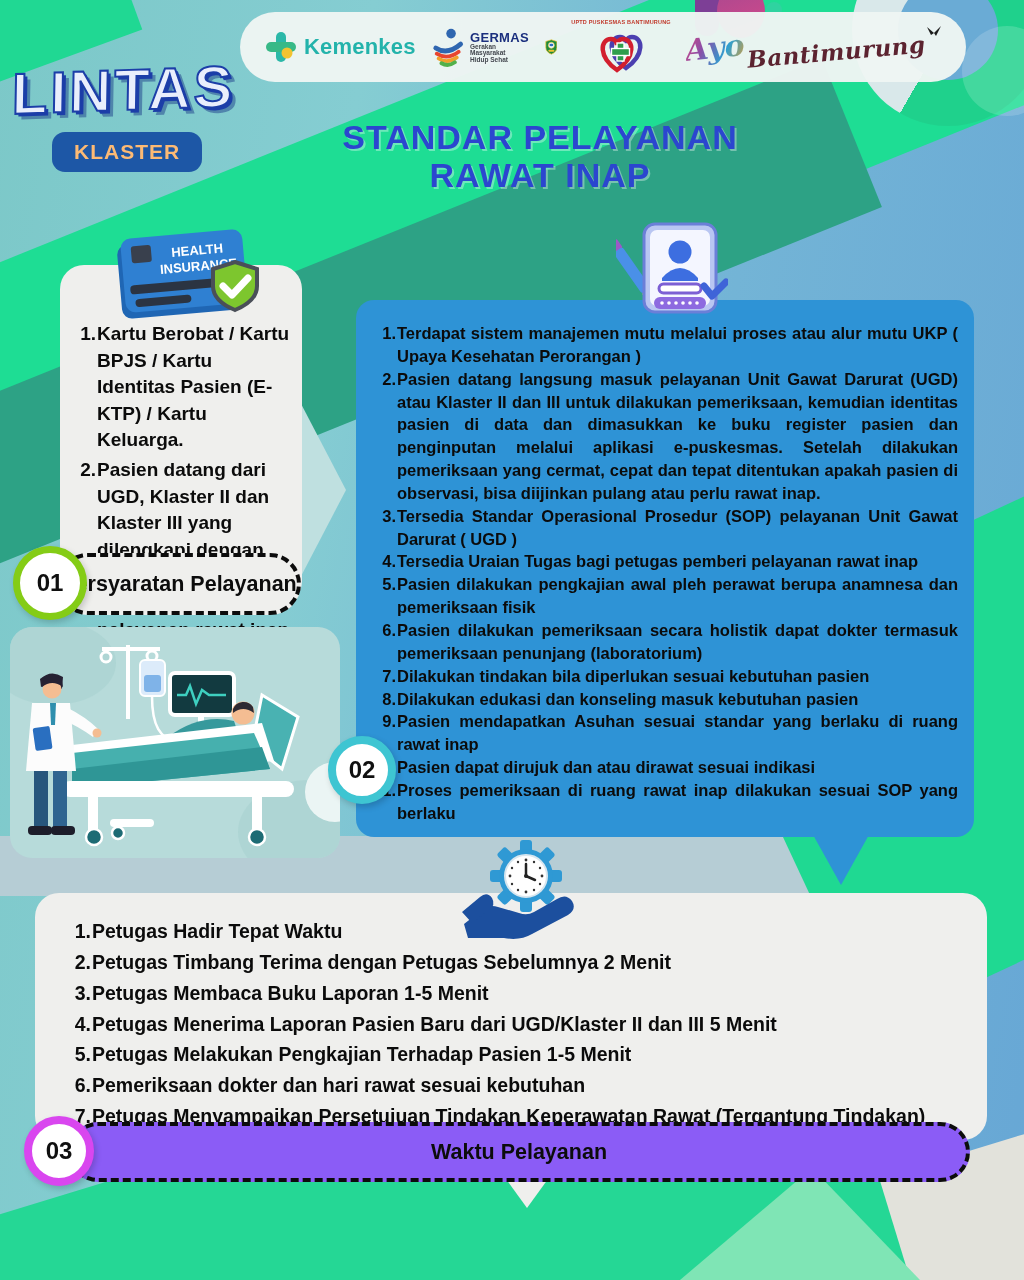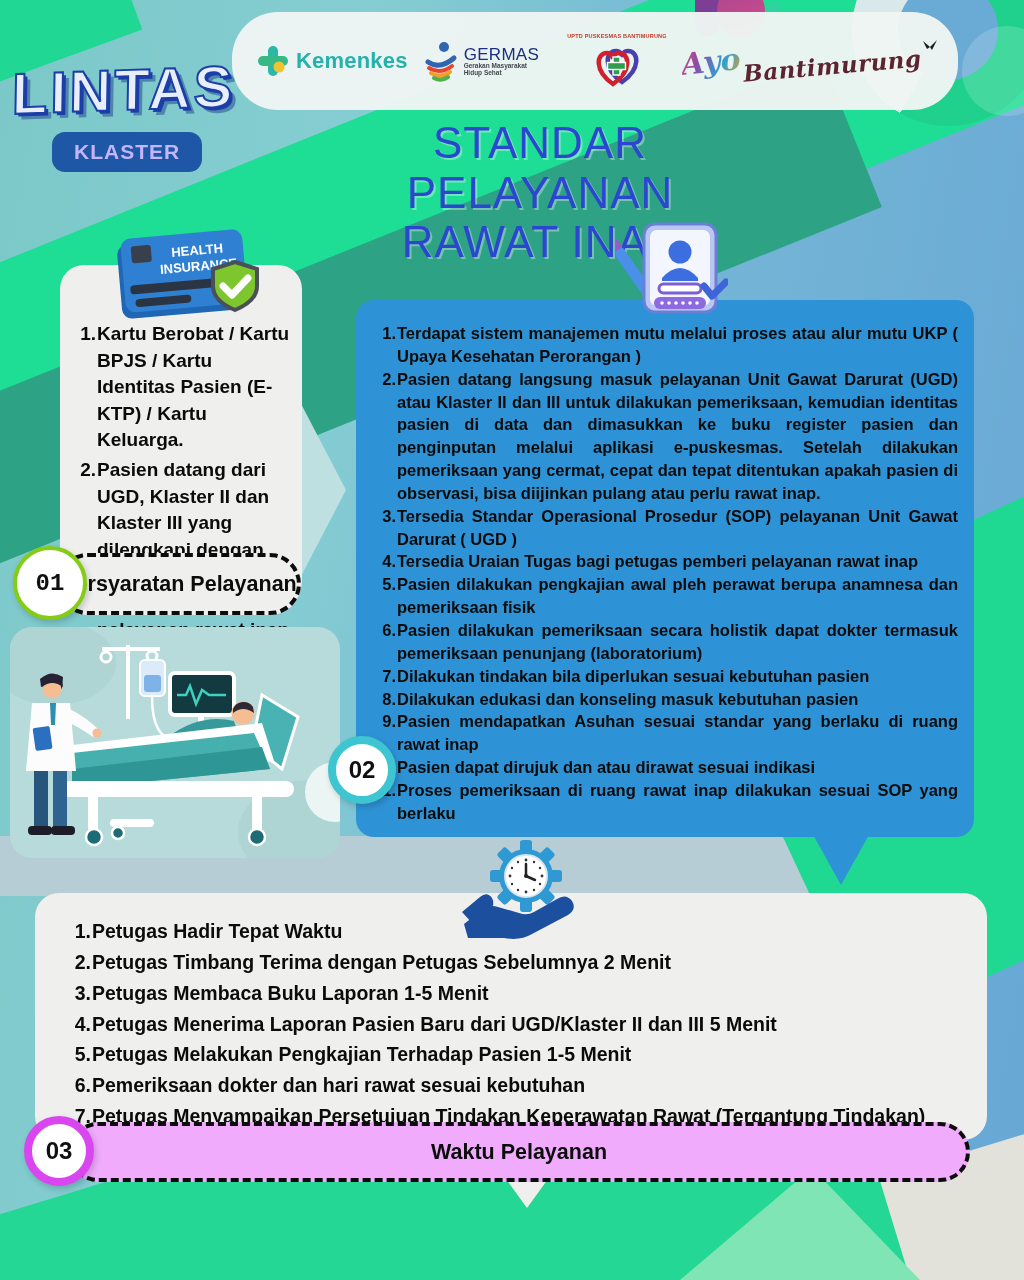--- a/index.html
+++ b/index.html
@@ -26,46 +26,46 @@
     background:conic-gradient(from 210deg,#d9e8ea 0 55%,#1fd18c 55% 100%);}
   .ring::after{content:"";position:absolute;inset:46px;border-radius:50%;background:#6aabd5;}
   .blob-purple{position:absolute;left:695px;top:0;width:24px;height:36px;background:#7d3f96;
     border-radius:0 0 12px 12px;z-index:3;}
   .blob-magenta{position:absolute;left:717px;top:-16px;width:48px;height:54px;border-radius:50%;
     background:linear-gradient(160deg,#a84890,#d5498a);z-index:3;}
   .dot-green{position:absolute;left:766px;top:2px;width:16px;height:16px;border-radius:50%;background:#2fd3a0;z-index:3;}
   .halo{position:absolute;left:962px;top:26px;width:90px;height:90px;border-radius:50%;
     background:rgba(255,255,255,.16);z-index:3;}
   
-  .logo-pill{position:absolute;left:232px;top:12px;width:726px;height:98px;z-index:5;
+  .logo-pill{position:absolute;left:240px;top:12px;width:726px;height:70px;z-index:5;
     background:rgba(238,245,243,.97);border-radius:46px;display:flex;align-items:center;
     gap:14px;padding:0 24px;box-sizing:border-box;}
   .kemenkes{display:flex;align-items:center;gap:6px;}
   .kemenkes .label{color:#23b3ab;font-weight:bold;font-size:22px;letter-spacing:.2px;}
   .germas{display:flex;align-items:center;gap:4px;}
   .germas .stack{line-height:1;}
-  .germas .label{color:#1b2f7e;font-weight:normal;font-size:17px;letter-spacing:.3px;}
+  .germas .label{color:#1b2f7e;font-weight:bold;font-size:13px;letter-spacing:.3px;}
   .germas .tag{font-size:6.5px;color:#44484f;font-weight:bold;}
   .heartblock{display:flex;flex-direction:column;align-items:center;line-height:1;}
   .heartblock .cap{font-size:5.5px;color:#c0392b;font-weight:bold;letter-spacing:.2px;margin-bottom:1px;white-space:nowrap;}
   .scriptlogo{display:flex;align-items:flex-end;gap:3px;position:relative;padding-right:16px;}
   .scriptlogo .ayo{font-family:"DejaVu Serif","Liberation Serif",serif;font-style:italic;font-weight:bold;
     font-size:30px;background:linear-gradient(120deg,#e0457b,#8a4ea8,#2f9fd0,#e8a02c);
     -webkit-background-clip:text;background-clip:text;color:transparent;transform:rotate(-6deg);}
   .scriptlogo .bant{font-family:"DejaVu Serif","Liberation Serif",serif;font-style:italic;font-weight:bold;
     font-size:23px;color:#5c2330;transform:rotate(-5deg);letter-spacing:.5px;}
   .butterfly{position:absolute;right:0;top:-4px;}
   .lintas{position:absolute;left:12px;top:56px;z-index:5;font-size:58px;font-weight:bold;
     letter-spacing:3px;color:#e9eefc;-webkit-text-stroke:2px #1c3ea8;
     text-shadow:3px 3px 0 #1c3ea8,6px 6px 0 rgba(21,48,130,.45);
     transform:skewX(-3deg) rotate(-2deg);}
-  .klaster{position:absolute;left:52px;top:132px;z-index:5;background:#1d57a6;color:#c4b5fd;
+  .klaster{position:absolute;left:52px;top:132px;z-index:5;background:#1d57a6;color:#fdba74;
     font-weight:bold;font-size:21px;letter-spacing:1px;padding:8px 22px;border-radius:13px;}
   .title{position:absolute;left:300px;top:118px;width:480px;z-index:5;text-align:center;
-    color:#2b46cf;font-weight:normal;font-size:44px;line-height:1.13;letter-spacing:1px;
+    color:#2b46cf;font-weight:bold;font-size:34px;line-height:1.13;letter-spacing:1px;
     text-shadow:2px 2px 0 rgba(255,255,255,.35);}
   
   .card{position:absolute;background:#efefed;border-radius:24px;z-index:6;box-sizing:border-box;}
   .card1{left:60px;top:265px;width:242px;height:340px;padding:56px 10px 0 14px;}
   .bluebox{position:absolute;left:356px;top:300px;width:618px;height:537px;background:#2e93d6;
     border-radius:18px;z-index:6;box-sizing:border-box;padding:22px 16px 0 14px;}
   .card3{left:35px;top:893px;width:952px;height:247px;padding:24px 24px 0 32px;}
   .nlist{list-style:none;margin:0;padding:0;color:#0b0b0b;}
   .nlist li{position:relative;font-weight:bold;padding-left:var(--numw);margin-bottom:var(--gap);}
   .nlist .num{position:absolute;left:0;top:0;width:calc(var(--numw) - 1px);text-align:right;}
@@ -73,25 +73,25 @@
   .list1{--numw:23px;--gap:3px;font-size:19px;line-height:1.4;}
   .list2{--numw:27px;--gap:0px;font-size:16.5px;line-height:1.385;}
   .list2 .txt{text-align:justify;}
   .list3{--numw:25px;--gap:2px;font-size:19.5px;line-height:1.48;}
   
   .pill{position:absolute;z-index:7;border:4.5px dashed #0c0c0c;border-radius:34px;
     display:flex;align-items:center;justify-content:center;box-sizing:border-box;
     font-weight:bold;color:#0c0c0c;white-space:pre-wrap;}
   .pill1{left:57px;top:553px;width:244px;height:62px;background:#efefed;font-size:21.5px;}
   .pill2{left:372px;top:786px;width:590px;height:56px;background:#2e93d6;font-size:21.5px;}
-  .pill3{left:68px;top:1122px;width:902px;height:60px;background:#f0abfc;font-size:21.5px;}
+  .pill3{left:68px;top:1122px;width:902px;height:60px;background:#8b5cf6;font-size:21.5px;}
   .badge{position:absolute;z-index:8;border-radius:50%;background:#fff;display:flex;
     align-items:center;justify-content:center;font-weight:bold;font-size:24px;color:#101010;
     box-sizing:border-box;box-shadow:2px 3px 6px rgba(0,0,0,.18);}
-  .badge1{left:13px;top:546px;width:74px;height:74px;border:4px solid #84cc16;font-family:Liberation Mono, monospace;}
+  .badge1{left:13px;top:546px;width:74px;height:74px;border:7px solid #84cc16;}
   .badge2{left:328px;top:736px;width:68px;height:68px;border:8px solid #3ec5d2;}
   .badge3{left:24px;top:1116px;width:70px;height:70px;border:8px solid #d946ef;}
   
   .chev1{position:absolute;left:298px;top:398px;width:48px;height:184px;background:#bfe0e0;
     clip-path:polygon(0 0,100% 50%,0 100%);z-index:5;}
   .arrow-blue-down{position:absolute;left:812px;top:833px;width:58px;height:52px;background:#2e93d6;
     clip-path:polygon(0 0,100% 0,50% 100%);z-index:5;}
   .tri-card3{position:absolute;left:498px;top:1168px;width:58px;height:40px;background:#efefed;
     clip-path:polygon(0 0,100% 0,50% 100%);z-index:5;}
   

